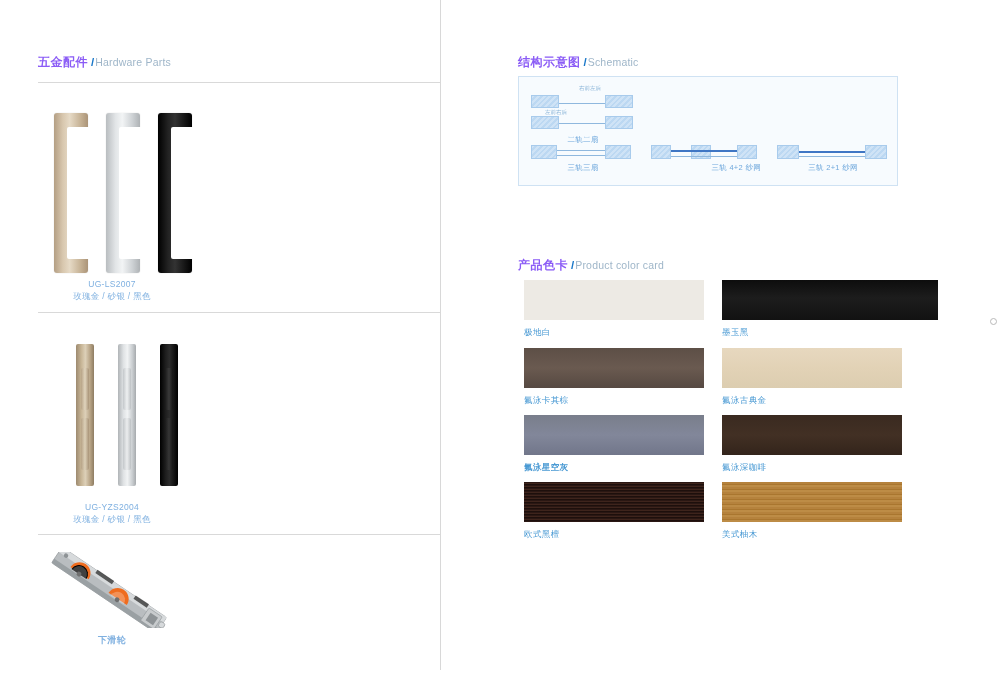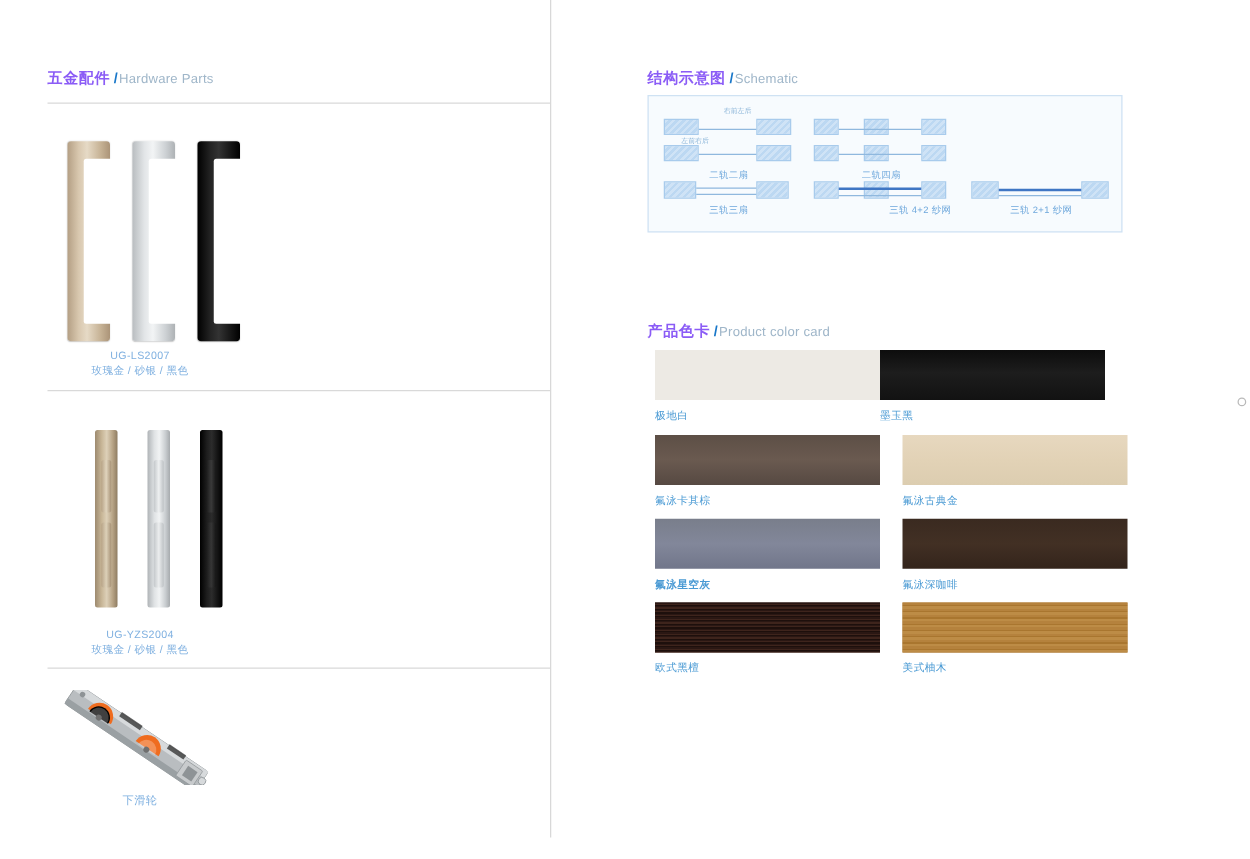--- a/index.html
+++ b/index.html
@@ -202,21 +202,21 @@
         <rect x="60" y="27" width="20" height="4" fill="#2c2c2c" opacity=".75"></rect>
         <rect x="106" y="27" width="16" height="4" fill="#2c2c2c" opacity=".75"></rect>
         <rect x="124" y="30" width="16" height="15" rx="1" fill="#c8cbcd" stroke="#93989b" stroke-width=".6"></rect>
         <rect x="128" y="33" width="9" height="9" fill="#8e9396"></rect>
         <circle cx="26" cy="33" r="2.2" fill="#8e9396"></circle>
         <circle cx="144" cy="37" r="3" fill="#d7dadc" stroke="#8e9396" stroke-width=".6"></circle>
       </g>
     </svg>
   </div>
 
-  <div class="hw-caption" style="left:38px; top:634px; width:148px; font-size:9px;">
+  <div class="hw-caption" style="left:38px; top:634px; width:148px; font-size:9px;font-weight:bold;">
     <div class="colors">下滑轮</div>
   </div>
 
   <div class="sec-head" id="sch-head">
     <span class="cn">结构示意图</span><span class="slash">/</span><span class="en">Schematic</span>
   </div>
 
   <div class="sch-box">
 
     <div class="sch-cell" style="left:8px; top:8px; width:112px; height:48px;">
@@ -224,31 +224,20 @@
       <div class="sch-panel" style="left:4px; top:10px; width:28px; height:13px;"></div>
       <div class="sch-panel" style="left:78px; top:10px; width:28px; height:13px;"></div>
       <div class="sch-arrow" style="left:32px; top:18px; width:46px;"></div>
       <div class="sch-note" style="left:18px; top:24px;">左前右后</div>
       <div class="sch-panel" style="left:4px; top:31px; width:28px; height:13px;"></div>
       <div class="sch-panel" style="left:78px; top:31px; width:28px; height:13px;"></div>
       <div class="sch-arrow" style="left:32px; top:38px; width:46px;"></div>
       <div class="sch-label" style="top:50px;">二轨二扇</div>
     </div>
 
-    <div class="sch-cell" style="left:130px; top:8px; width:112px; height:48px;">
-      <div class="sch-panel" style="left:2px; top:10px; width:20px; height:13px;"></div>
-      <div class="sch-panel" style="left:42px; top:10px; width:20px; height:13px;"></div>
-      <div class="sch-panel" style="left:88px; top:10px; width:20px; height:13px;"></div>
-      <div class="sch-arrow" style="left:22px; top:18px; width:66px;"></div>
-      <div class="sch-panel" style="left:2px; top:31px; width:20px; height:13px;"></div>
-      <div class="sch-panel" style="left:42px; top:31px; width:20px; height:13px;"></div>
-      <div class="sch-panel" style="left:88px; top:31px; width:20px; height:13px;"></div>
-      <div class="sch-arrow" style="left:22px; top:38px; width:66px;"></div>
-      <div class="sch-label" style="top:50px;">二轨四扇</div>
-    </div>
 
 
     <div class="sch-cell" style="left:8px; top:66px; width:112px; height:34px;">
       <div class="sch-panel" style="left:4px; top:2px; width:26px; height:14px;"></div>
       <div class="sch-panel" style="left:78px; top:2px; width:26px; height:14px;"></div>
       <div class="sch-arrow" style="left:30px; top:7px; width:48px;"></div>
       <div class="sch-arrow" style="left:30px; top:12px; width:48px;"></div>
       <div class="sch-label" style="top:20px;">三轨三扇</div>
     </div>
 
@@ -271,21 +260,21 @@
   </div>
 
   <div class="sec-head" id="cc-head">
     <span class="cn">产品色卡</span><span class="slash">/</span><span class="en">Product color card</span>
   </div>
 
   <div class="swatch-wrap" style="left:524px; top:280px; width:180px; height:40px;">
     <div class="swatch" style="background:#EDEAE4;"></div>
     <div class="swatch-label">极地白</div>
   </div>
-  <div class="swatch-wrap" style="left:704px; top:280px; width:180px; height:40px;">
+  <div class="swatch-wrap" style="left:722px; top:280px; width:216px; height:40px;">
     <div class="swatch" style="background:linear-gradient(to bottom,#0d0d0d,#1d1d1d 45%,#121212);"></div>
     <div class="swatch-label">墨玉黑</div>
   </div>
 
   <div class="swatch-wrap" style="left:524px; top:348px; width:180px; height:40px;">
     <div class="swatch" style="background:linear-gradient(to bottom,#5d4f46,#6a5a50 50%,#564942);"></div>
     <div class="swatch-label">氟泳卡其棕</div>
   </div>
   <div class="swatch-wrap" style="left:722px; top:348px; width:180px; height:40px;">
     <div class="swatch" style="background:linear-gradient(to bottom,#e7d8bf,#e2d2b6 50%,#dccdb0);"></div>

